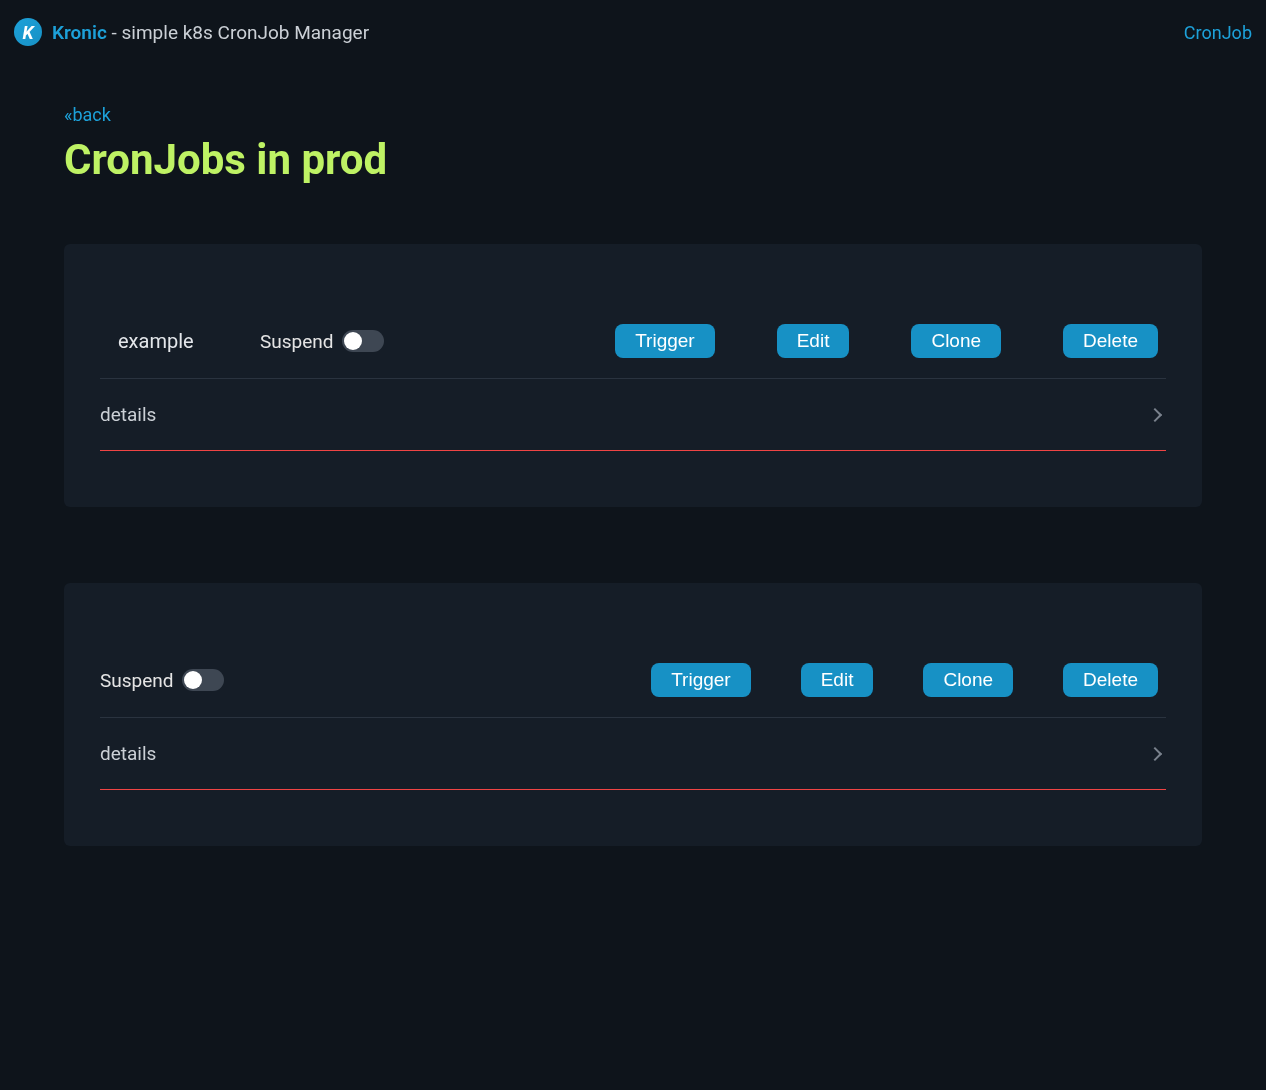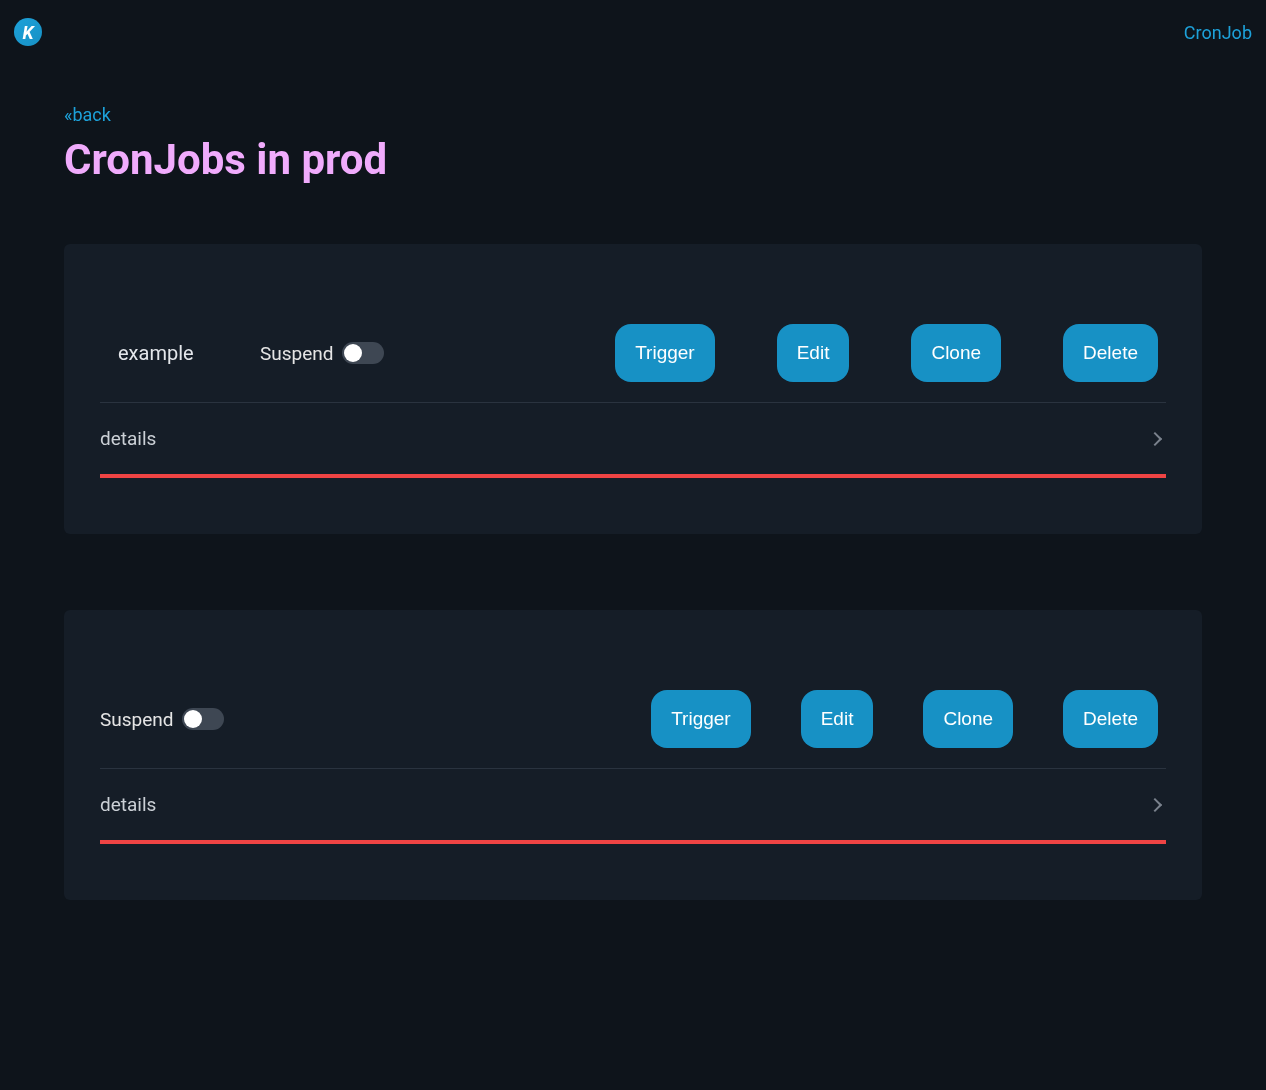--- a/index.html
+++ b/index.html
@@ -56,21 +56,21 @@
     .content {
       padding: 40px 64px 40px 64px;
     }
     .back-link {
       color: #1da1d9;
       font-size: 18px;
       text-decoration: none;
       cursor: pointer;
     }
     .page-title {
-      color: #f0abfc;
+      color: #bef264;
       font-size: 42px;
       font-weight: 700;
       margin-top: 10px;
       margin-bottom: 60px;
     }
     .card {
       background-color: #151d27;
       border-radius: 6px;
       padding: 80px 36px 56px 36px;
       margin-bottom: 76px;
@@ -127,32 +127,32 @@
       margin-left: auto;
       padding-right: 8px;
     }
     .actions.tight {
       gap: 50px;
     }
     .btn {
       background-color: #1791c5;
       color: #fff;
       border: none;
-      border-radius: 16px;
-      padding: 18px 20px;
+      border-radius: 8px;
+      padding: 6px 20px;
       font-size: 19px;
       cursor: pointer;
       min-width: 70px;
     }
     .details-row {
       display: flex;
       justify-content: space-between;
       align-items: center;
       padding: 24px 0 24px 0;
-      border-bottom: 4px solid #ef4444;
+      border-bottom: 1px solid #ef4444;
       cursor: pointer;
     }
     .details-label {
       font-size: 19px;
       color: #cbd0d6;
     }
     .chevron {
       width: 10px;
       height: 10px;
       border-top: 2px solid #7a828d;
@@ -160,20 +160,23 @@
       transform: rotate(45deg);
       margin-right: 6px;
     }
   </style>
 </head>
 <body>
 
 <div class="header">
   <div class="header-left">
     <div class="logo">K</div>
+    <div>
+      <span class="title-brand">Kronic</span><span class="title-tagline"> - </span><span class="title-tagline">simple k8s CronJob Manager</span>
+    </div>
   </div>
   <a class="github-link">CronJob</a>
 </div>
 
 <div class="content">
   <a class="back-link">«back</a>
   <h1 class="page-title">CronJobs in prod</h1>
 
   
   <div class="card">

